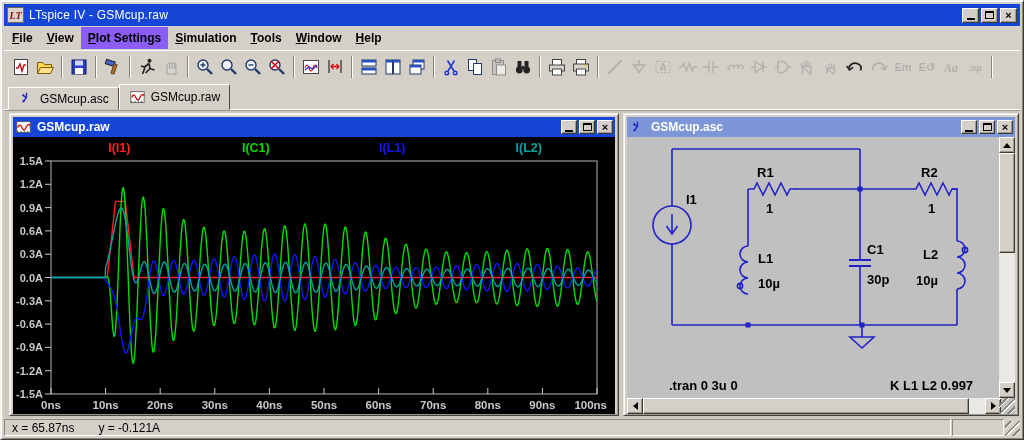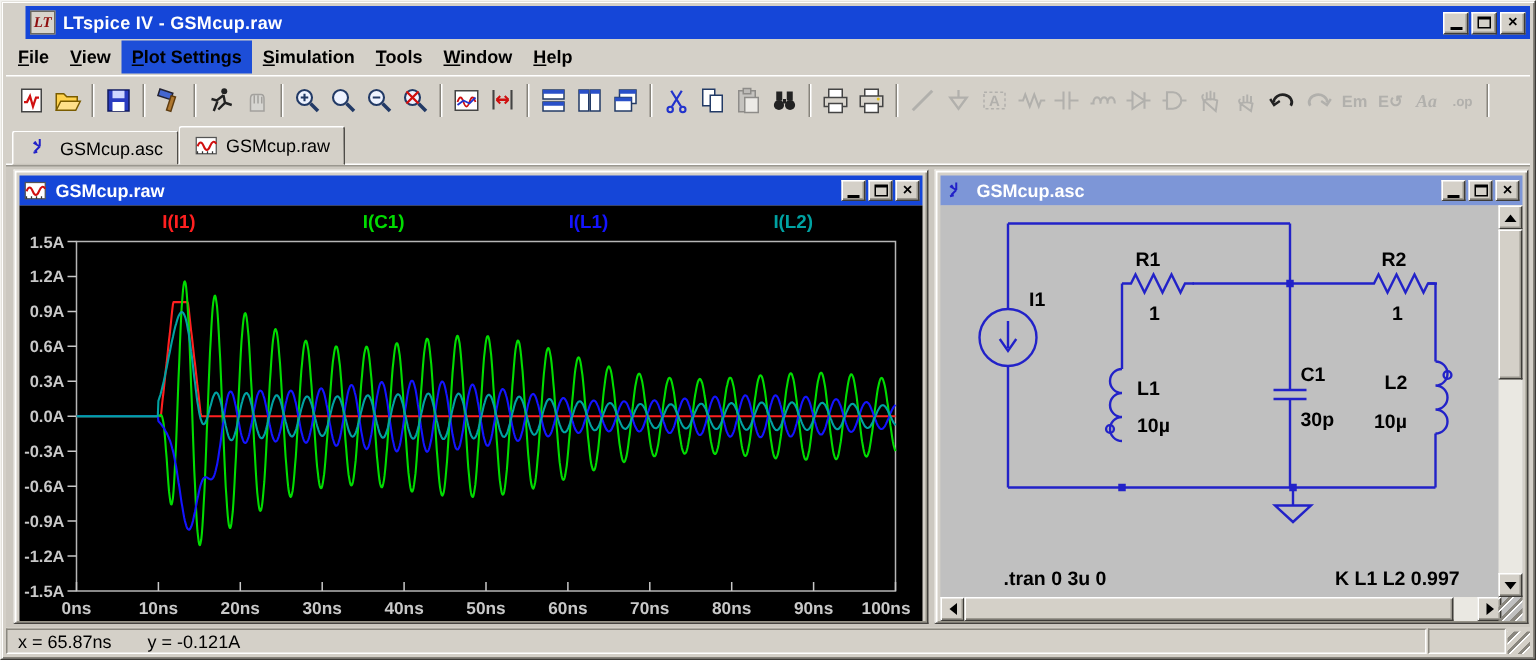--- a/index.html
+++ b/index.html
@@ -3,34 +3,34 @@
 <meta charset="utf-8">
 <style>
   html,body{margin:0;padding:0;background:#9a9a9a;}
   *{box-sizing:border-box;}
   .win{position:relative;width:1024px;height:440px;background:var(--chrome,#d4d0c8);
     border:1px solid #f4f3f0;border-right-color:#3c3a36;border-bottom-color:#3c3a36;
     box-shadow:inset 1px 1px 0 #fff, inset -1px -1px 0 #85827a;
     padding:3px;font-family:"Liberation Sans",sans-serif;font-size:12px;cursor:default;
     -webkit-user-select:none;user-select:none;overflow:hidden;}
   
-  .titlebar{height:22px;background:var(--title-active,#1546d8);display:flex;align-items:center;padding:0 3px;color:#fff;margin-left:13px;}
+  .titlebar{height:22px;background:var(--title-active,#1546d8);display:flex;align-items:center;padding:0 3px;color:#fff;}
   .appicon{width:17px;height:16px;background:#d8d4cc;border:1px solid #6a6860;display:flex;align-items:center;justify-content:center;
     font:italic bold 10px "Liberation Serif",serif;color:#8d0d0d;}
-  .tb-title{flex:1;margin-left:5px;font-weight:bold;font-size:12px;letter-spacing:.2px;}
+  .tb-title{flex:1;margin-left:5px;font-weight:normal;font-size:12px;letter-spacing:.2px;}
   .winbtn{width:17px;height:15px;background:var(--chrome,#d4d0c8);margin-left:2px;display:flex;align-items:center;justify-content:center;
     border:1px solid;border-color:#fff #3e3c38 #3e3c38 #fff;box-shadow:inset -1px -1px 0 #9b988f;color:#000;}
   .ctitle .winbtn{width:16px;height:14px;}
   .g-min{width:8px;height:2px;background:#000;margin-top:7px;}
   .g-max{width:9px;height:8px;border:1px solid #000;border-top:2px solid #000;}
   .g-close{font:bold 11px "Liberation Sans",sans-serif;line-height:10px;}
   
   .menubar{height:24px;display:flex;align-items:center;padding-left:1px;}
   .menu-item{padding:4px 7px;font-weight:bold;}
-  .menu-item.hl{background:#1d4ed8;}
+  .menu-item.hl{background:#8b5cf6;}
   .menu-item u{text-decoration:underline;}
   
   .toolbar{height:32px;border-top:1px solid #fff;display:flex;align-items:center;padding-left:5px;}
   .tb-btn{width:24px;height:24px;display:flex;align-items:center;justify-content:center;color:#222;}
   .tb-btn svg{width:20px;height:20px;}
   .tb-btn.disabled{color:#98958c;filter:grayscale(1) opacity(.55);}
   .tb-sep{width:0;height:22px;margin:0 4px;border-left:1px solid #87847c;border-right:1px solid #fff;}
   
   .tabbar{height:28px;display:flex;align-items:flex-end;padding-left:4px;position:relative;}
   .tabbar::after{content:"";position:absolute;left:0;right:0;bottom:0;height:1px;background:#fff;}

